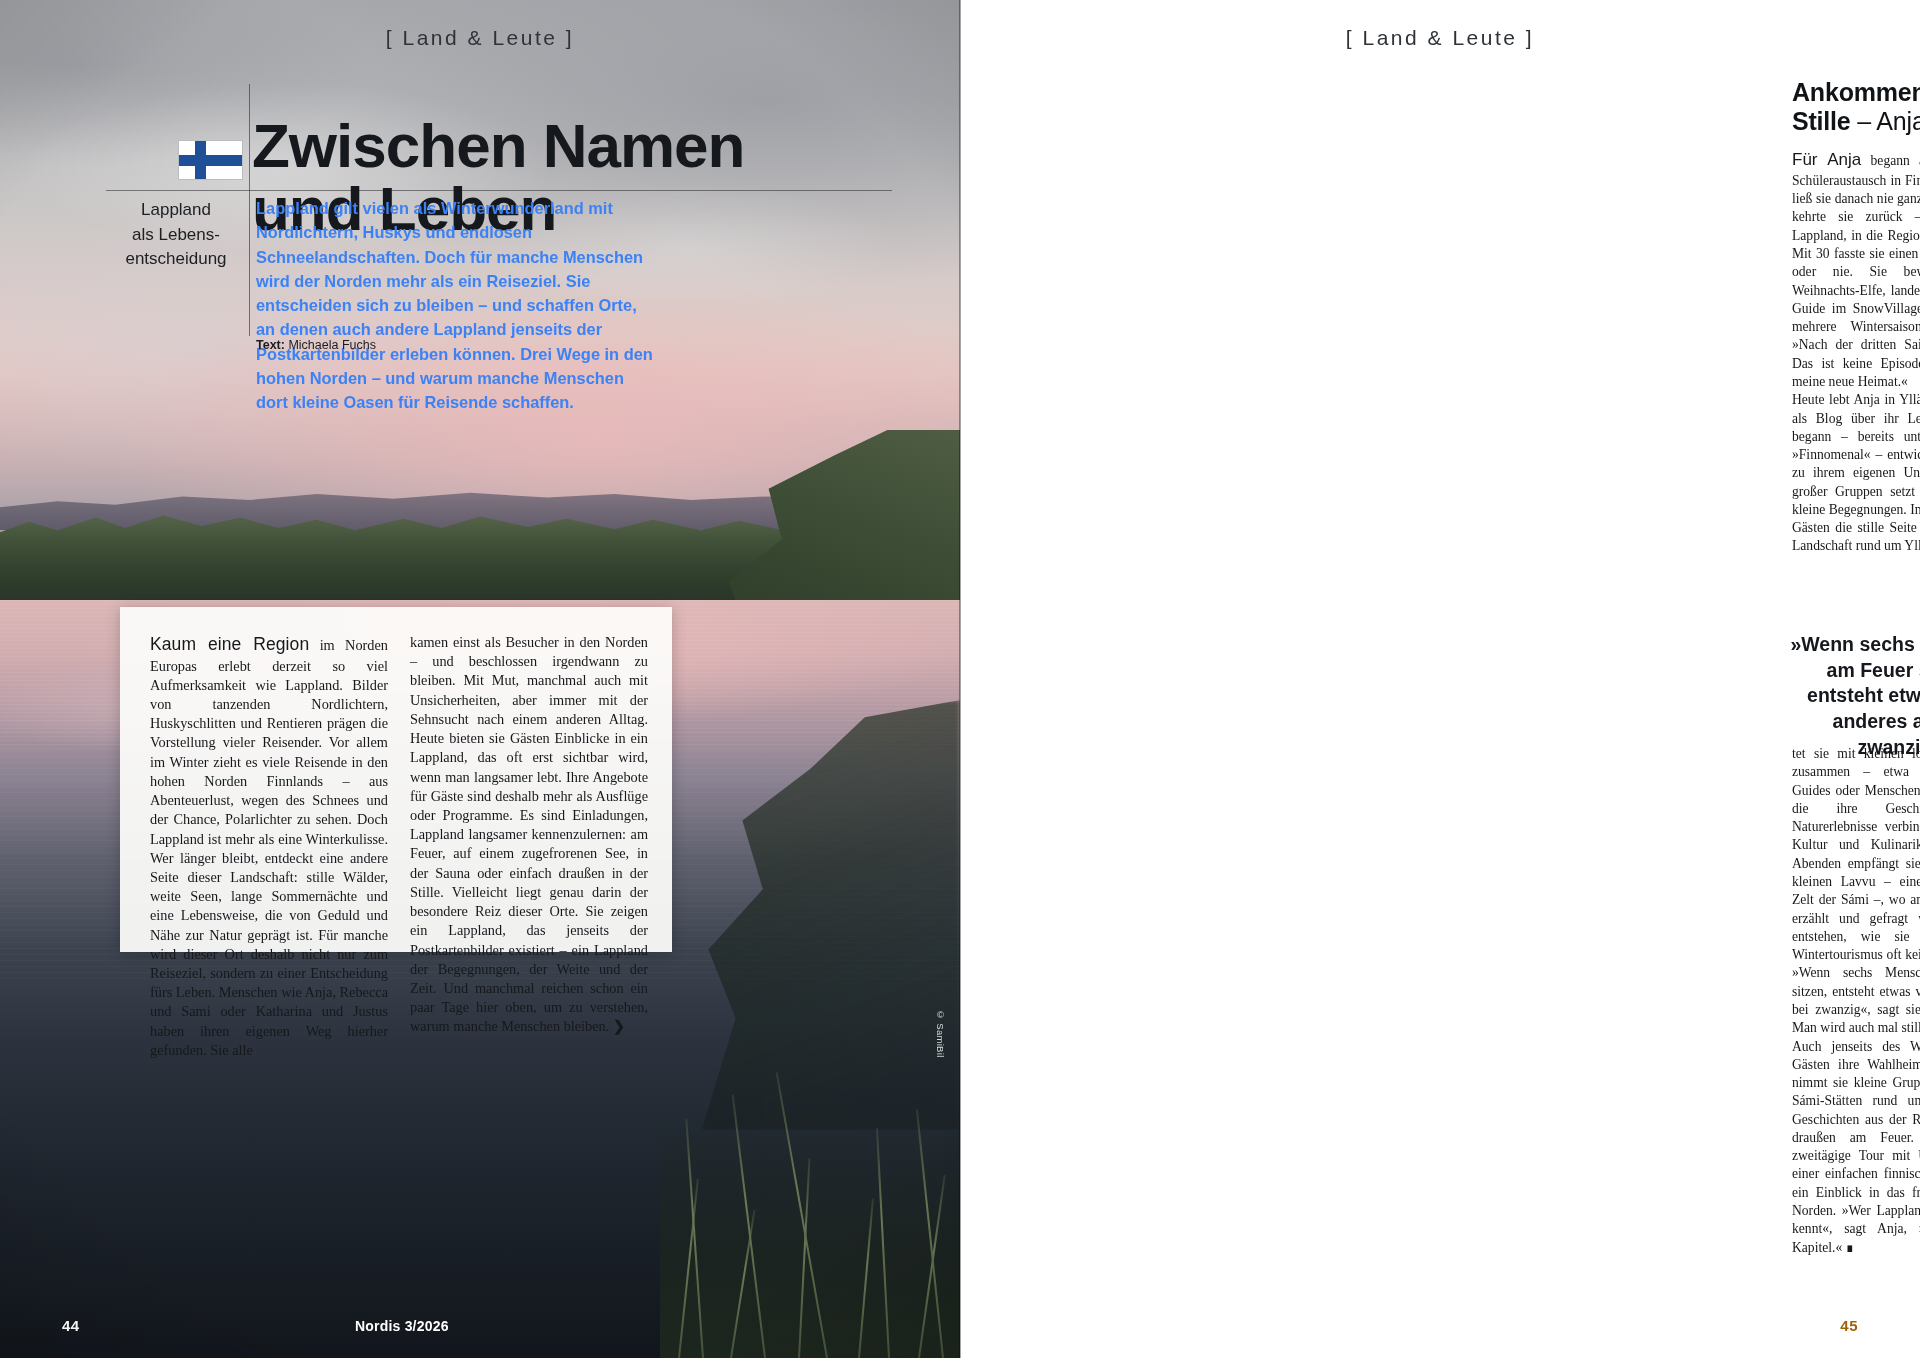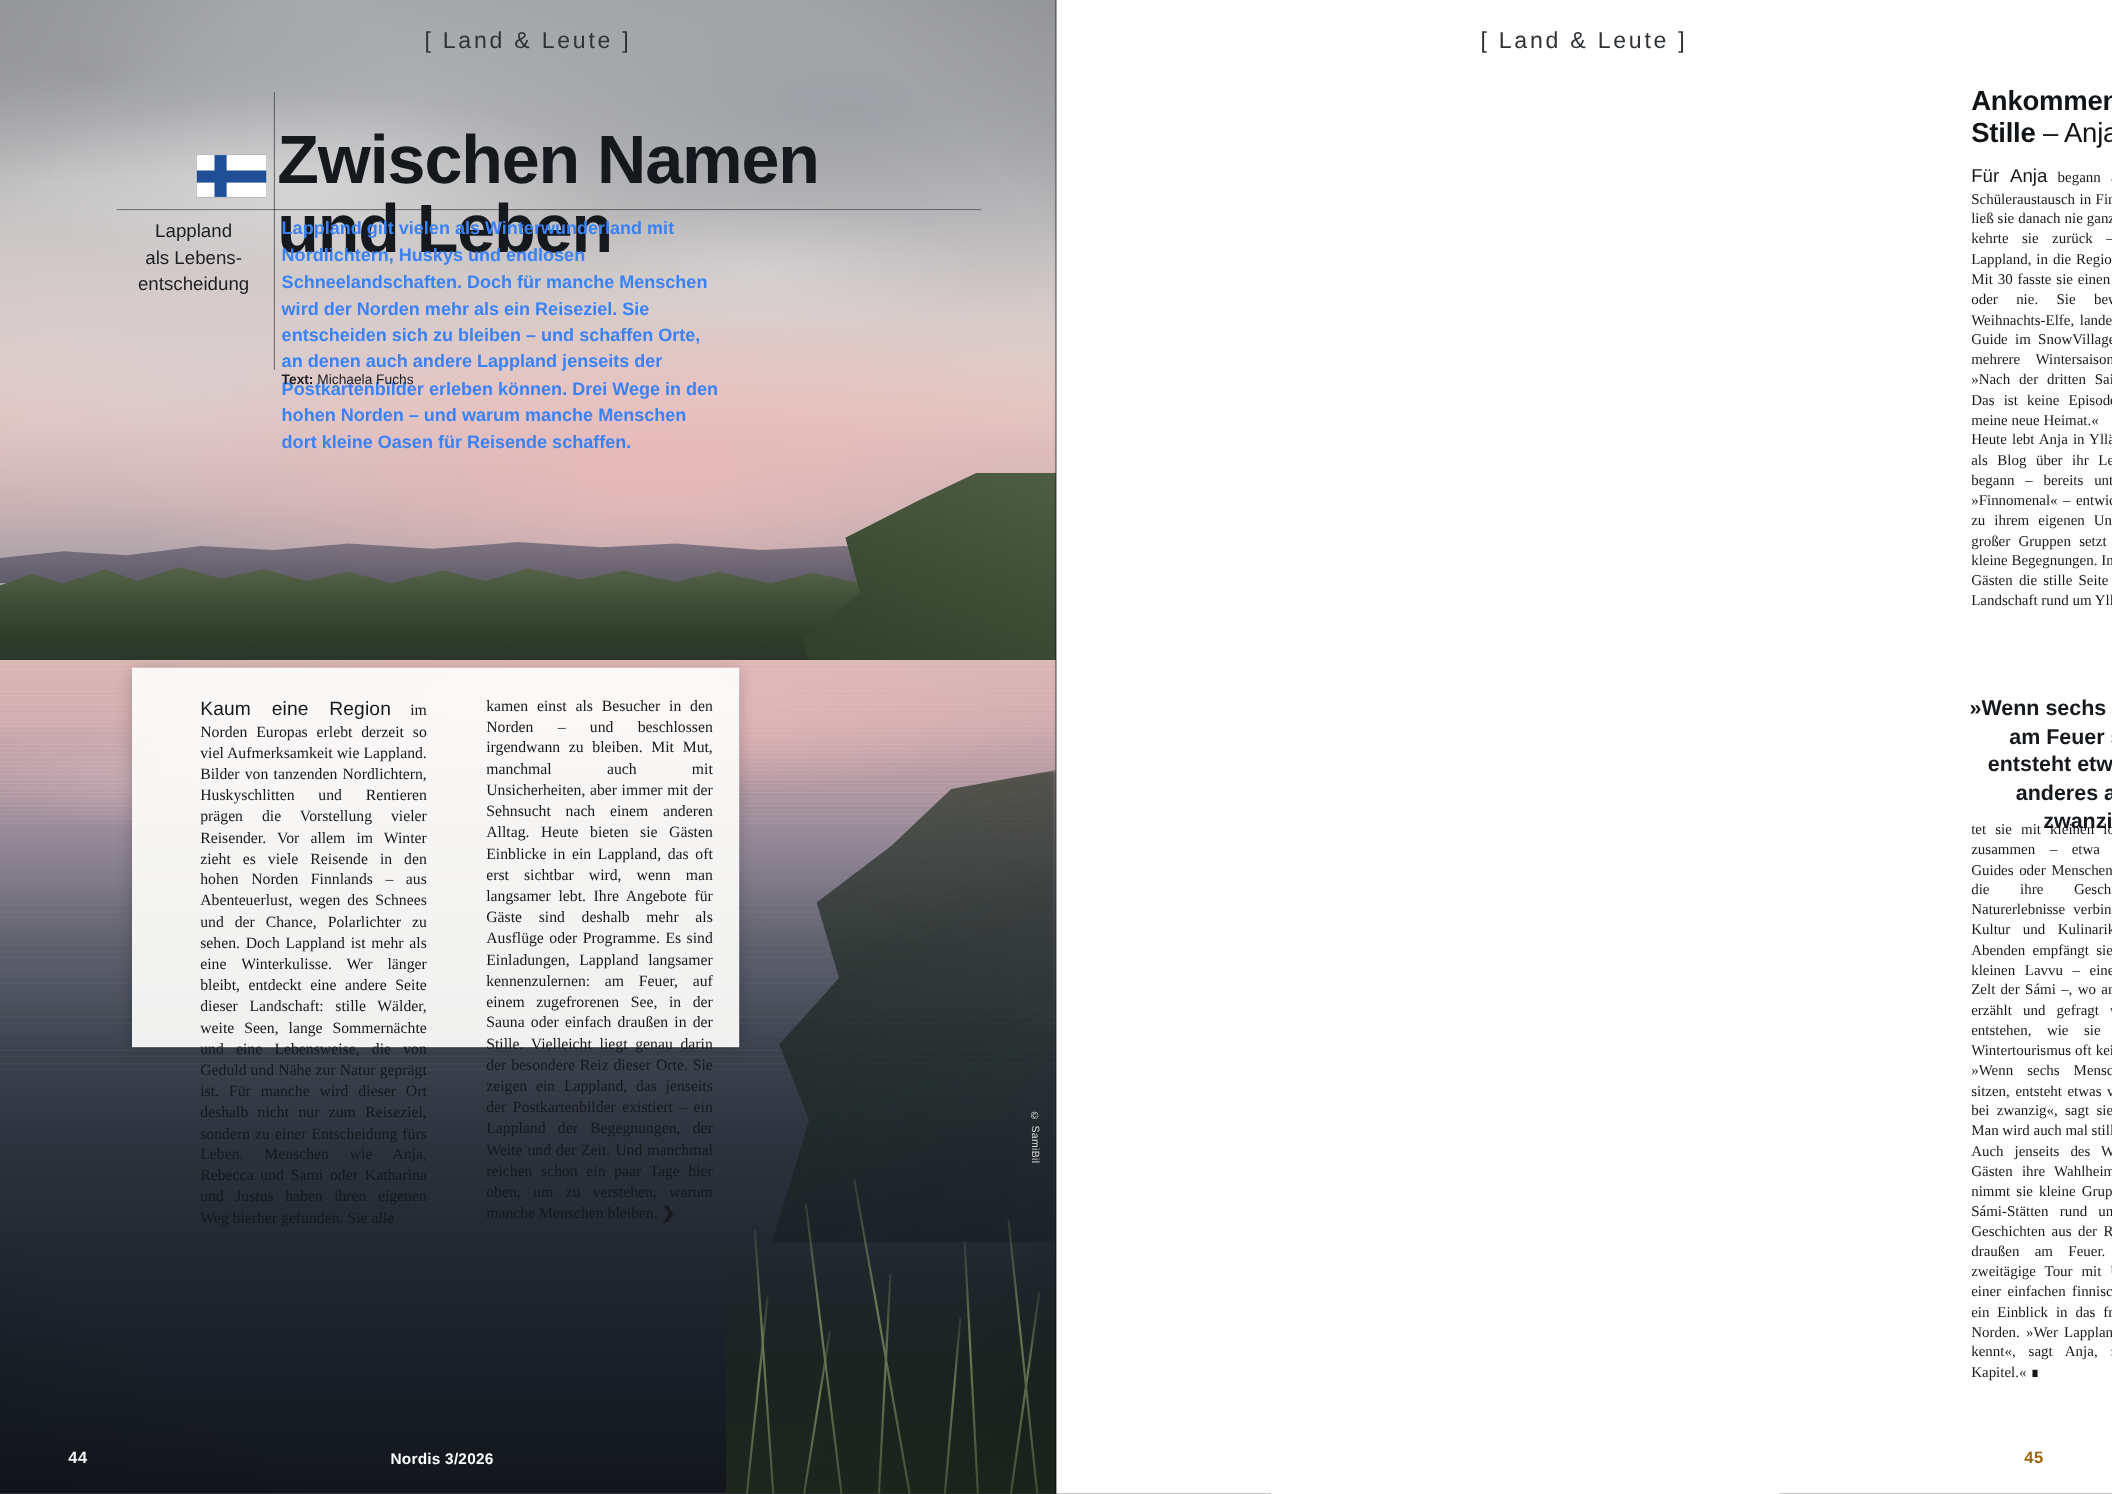--- a/index.html
+++ b/index.html
@@ -63,21 +63,21 @@
     font-size:17px;line-height:1.45;color:#1c1f24;font-weight:400;}
   .standfirst{position:absolute;left:256px;top:196px;width:400px;
     font-size:16.4px;line-height:1.48;color:#3b82f6;font-weight:600;}
   .byline{position:absolute;left:256px;top:338px;font-size:12.5px;color:#1a1d22;font-weight:700;}
   .byline span{font-weight:400;}
 
   .bodybox{position:absolute;left:120px;top:607px;width:552px;height:345px;
     background:rgba(252,252,250,.94);padding:26px 24px 18px 30px;box-sizing:border-box;
     display:flex;gap:22px;box-shadow:0 2px 14px rgba(0,0,0,.22);}
   .bodycol{width:248px;font-family:"Liberation Serif",serif;font-size:14.3px;line-height:1.345;
-    color:#16181b;text-align:justify;hyphens:auto;margin-left:32px;}
+    color:#16181b;text-align:justify;hyphens:auto;}
   .lead-in{font-family:"Liberation Sans",sans-serif;font-size:17.5px;font-weight:300;letter-spacing:.1px;}
   .arrow-end{font-weight:700;}
 
   .photo-credit-l{position:absolute;right:14px;bottom:300px;font-size:9.5px;color:rgba(255,255,255,.82);
     writing-mode:vertical-rl;letter-spacing:.3px;}
   .folio{position:absolute;bottom:24px;font-size:15px;color:#f3f4f5;font-weight:700;letter-spacing:.5px;}
   .folio.left{left:62px;}
   .mag-left{position:absolute;bottom:24px;left:355px;font-size:14px;color:#fff;font-weight:700;letter-spacing:.2px;margin-top:24px;}
 
   

